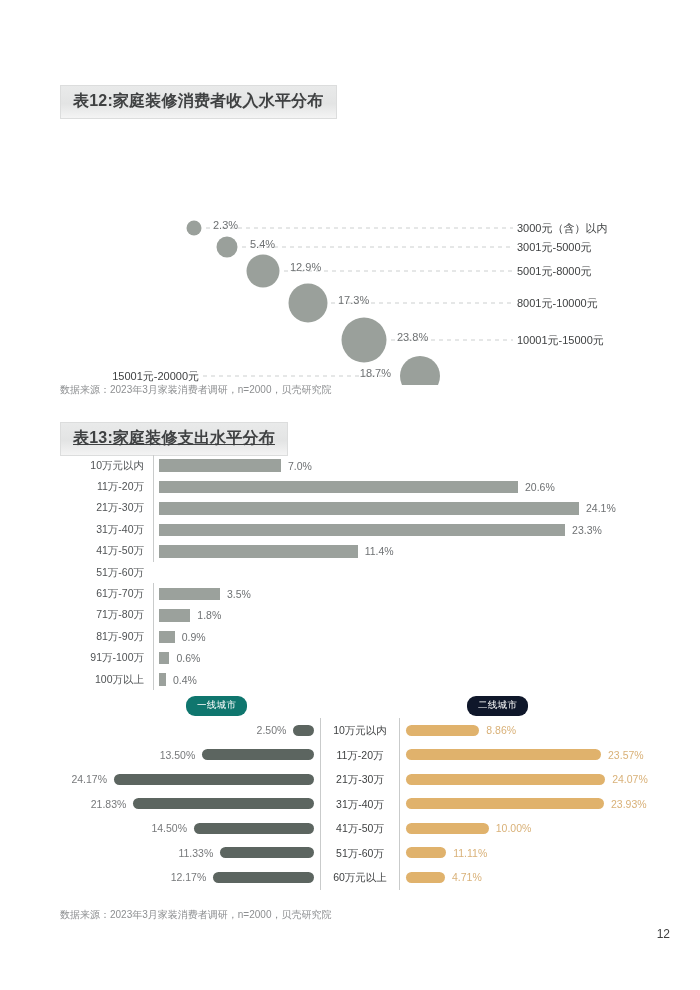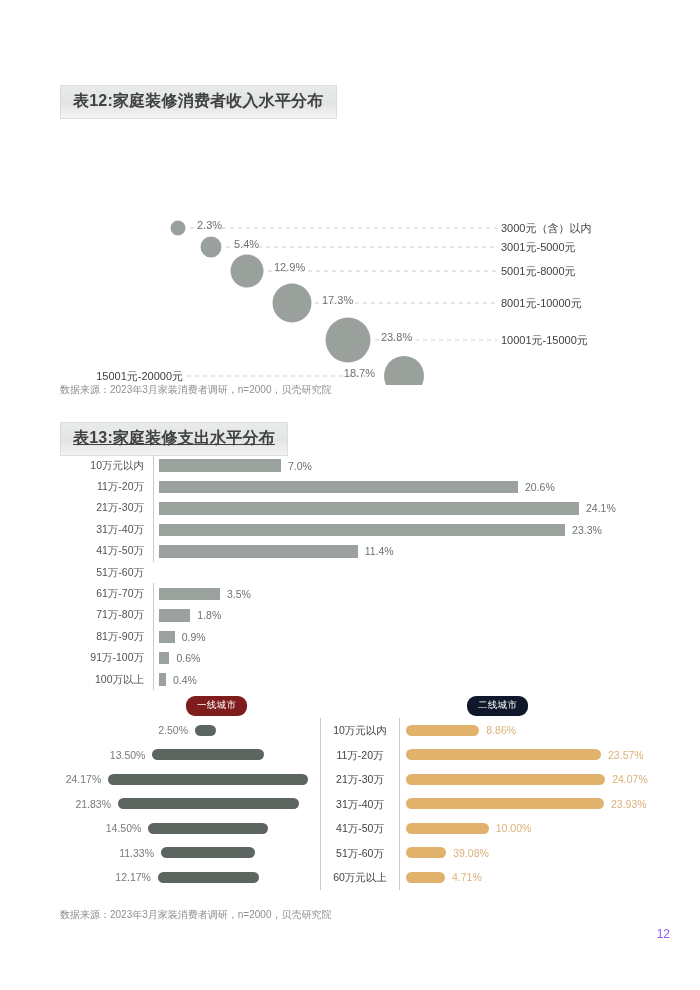--- a/index.html
+++ b/index.html
@@ -21,21 +21,21 @@
     letter-spacing:.2px;
     white-space:nowrap;
   }
 
   
   .source{
     position:absolute;font-size:10px;color:#8d8f91;white-space:nowrap;
   }
 
   
-  .bubble-wrap{position:absolute;left:0;top:0;width:604px;height:290px;}
+  .bubble-wrap{position:absolute;left:16px;top:0;width:604px;height:290px;}
   .bubble-wrap svg{display:block;}
 
   
   .barchart{position:absolute;left:60px;top:455px;width:600px;}
   .bar-row{display:flex;align-items:center;height:21.4px;}
   .bar-label{
     width:84px;text-align:right;font-size:10.5px;color:#4f5254;
     padding-right:9px;white-space:nowrap;
   }
   .bar-track{flex:1;display:flex;align-items:center;height:100%;
@@ -44,39 +44,39 @@
   .bar-val{font-size:10.5px;color:#6e7173;margin-left:7px;white-space:nowrap;}
 
   
   .tornado{position:absolute;left:60px;top:696px;width:600px;}
   .legend-row{position:relative;height:22px;}
   .pill{
     position:absolute;top:0;border-radius:9px;color:#ffffff;
     font-size:9.5px;padding:3px 11px 4px 11px;white-space:nowrap;
     letter-spacing:.3px;
   }
-  .pill.left{left:126px;background:#7f1d1d;}
+  .pill.left{left:126px;background:#0f766e;}
   .pill.right{left:407px;background:#0f172a;}
 
   .t-row{display:flex;align-items:center;height:24.5px;}
-  .t-left{flex:1;display:flex;align-items:center;justify-content:center;
+  .t-left{flex:1;display:flex;align-items:center;justify-content:flex-end;
     padding-right:6px;}
   .t-left .tval{font-size:10.5px;color:#77797b;margin-right:7px;white-space:nowrap;}
   .t-left .tbar{height:11px;border-radius:6px;background:#5c6560;}
   .t-mid{
     width:78px;text-align:center;font-size:10.5px;color:#3f4142;
     border-left:1px solid #c9cbcb;border-right:1px solid #c9cbcb;
     line-height:24.5px;white-space:nowrap;
   }
   .t-right{flex:1;display:flex;align-items:center;padding-left:6px;}
   .t-right .tbar{height:11px;border-radius:6px;background:#e0b26c;}
   .t-right .tval{font-size:10.5px;color:#d9b178;margin-left:7px;white-space:nowrap;}
 
   .page-num{
-    position:absolute;right:30px;top:927px;font-size:12px;color:#8b5cf6;
+    position:absolute;right:30px;top:927px;font-size:12px;color:#404040;
   }
 </style>
 </head>
 <body>
 
 <div class="page">
 
   <div class="sec-head" style="left:60px;top:85px;">表12:家庭装修消费者收入水平分布</div>
 
   <div class="bubble-wrap" style="top:95px;">
@@ -262,21 +262,21 @@
           </div>
         </div>
         <div class="t-row">
           <div class="t-left">
             <span class="tval">11.33%</span>
             <span class="tbar" style="width: 93.7526px; background: rgb(92, 101, 96);"></span>
           </div>
           <div class="t-mid">51万-60万</div>
           <div class="t-right">
             <span class="tbar" style="width: 40.2151px; background: rgb(224, 178, 108);"></span>
-            <span class="tval">39.08%</span>
+            <span class="tval">11.11%</span>
           </div>
         </div>
         <div class="t-row">
           <div class="t-left">
             <span class="tval">12.17%</span>
             <span class="tbar" style="width: 100.703px; background: rgb(92, 101, 96);"></span>
           </div>
           <div class="t-mid">60万元以上</div>
           <div class="t-right">
             <span class="tbar" style="width: 38.9739px; background: rgb(224, 178, 108);"></span>

